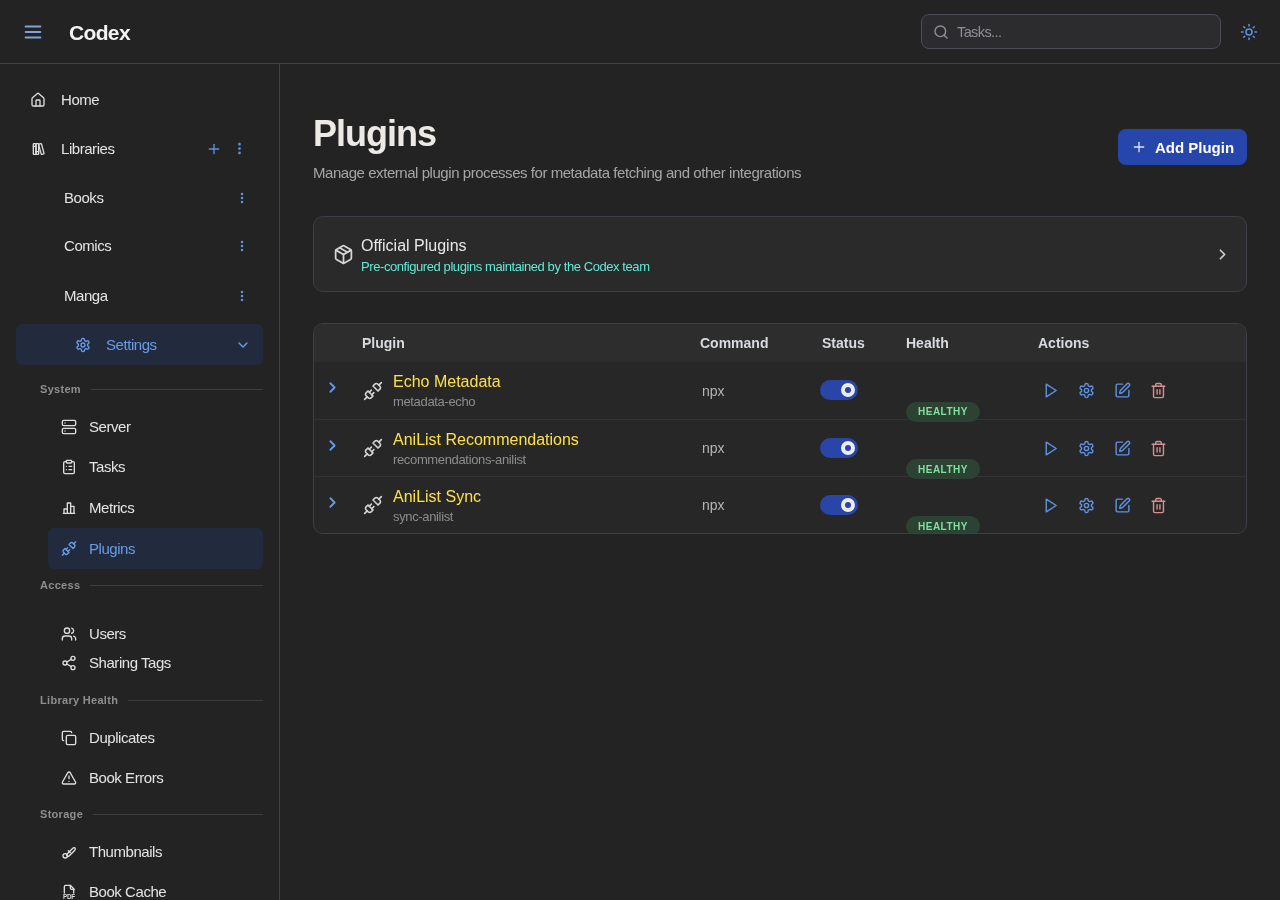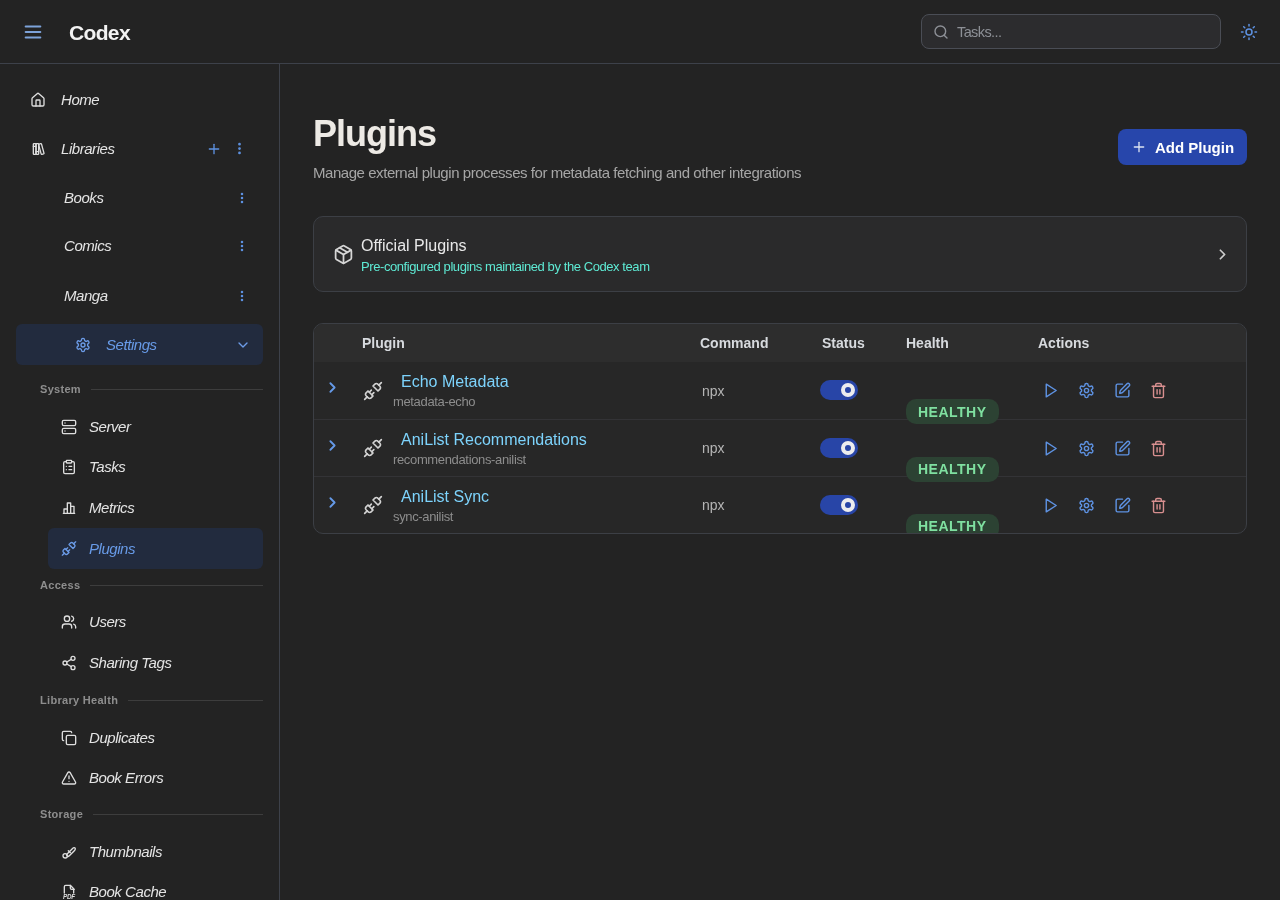--- a/index.html
+++ b/index.html
@@ -29,21 +29,21 @@
 .sun { position:absolute; left:1240px; top:23px; color:#5e92e2; }
 
 
 .sidebar {
   position:absolute; left:0; top:64px; width:280px; height:836px;
   background:#232323; border-right:1px solid #3d414a;
 }
 .nav-item {
   position:absolute; left:16px; width:247px; height:41px;
   display:flex; align-items:center; border-radius:6px;
-  font-size:15px; letter-spacing:-0.45px; color:#e4e4e4;font-style:italic;
+  font-size:15px; letter-spacing:-0.45px; color:#e4e4e4;
 }
 .nav-item .ic { width:16px; margin-left:14px; color:#dedede; flex:none; }
 .nav-item .lbl { margin-left:15px; }
 .nav-item.sel { background:#222b3e; color:#689be8; }
 .nav-item.sel .ic { color:#6c9ce8; }
 .nav-sub .ic { margin-left:45px; }
 .nav-sub .lbl { margin-left:12px; }
 .nav-lib .lbl { margin-left:48px; }
 .spacer { flex:1; }
 .mini { color:#5e92e2; margin-right:16px; }
@@ -86,33 +86,33 @@
   height:57px; display:flex; align-items:center; border-top:1px solid #333336;
 }
 .c1 { width:386px; flex:none; display:flex; align-items:center; }
 .c2 { width:122px; flex:none; }
 .c3 { width:84px; flex:none; }
 .c4 { width:132px; flex:none; }
 .c5 { flex:1; display:flex; align-items:center; }
 .thead .c1 { padding-left:48px; }
 .rchev { color:#659ae8; margin-left:10px; flex:none; position:relative; top:-3px; }
 .rplug { color:#d2d2d2; margin-left:22px; flex:none; }
-.rname .t1 { font-size:16px; color:#7dd3fc;margin-left:8px; }
+.rname .t1 { font-size:16px; color:#fde047; }
 .rname .t2 { font-size:13px; letter-spacing:-0.35px; color:#8d8d8d; margin-top:3px; }
 .rname { margin-left:10px; position:relative; top:0.5px; }
 .npx { font-size:14px; color:#b5b5b5; padding-left:2px; }
 .toggle { width:38px; height:20px; background:#2845a7; border-radius:10px; position:relative; margin-left:-2px; margin-top:-1px; }
 .toggle::after {
   content:""; position:absolute; right:3px; top:3px; width:14px; height:14px;
   border-radius:50%; border:4.5px solid #ececee; background:transparent;
   box-sizing:border-box;
 }
 .badge {
   display:inline-block; position:relative; top:-0.5px; padding:4.5px 12px; background:#2c4233; border-radius:10px;
-  font-size:14px; font-weight:bold; color:#7fe0a0; letter-spacing:0.5px;margin-top:43px;
+  font-size:10px; font-weight:bold; color:#7fe0a0; letter-spacing:0.5px;margin-top:43px;
 }
 .abtn { width:36px; height:36px; display:flex; align-items:center; justify-content:center; color:#5e92e2; }
 .trow .abtn:first-child { margin-left:-6px; }
 .abtn.red { color:#d88f8f; }
 </style>
 </head>
 <body>
 
 <div class="sidebar">
   <div class="nav-item" style="top:15px;">
@@ -216,21 +216,21 @@
         <path d="m19 5 3-3"></path>
         <path d="m2 22 3-3"></path>
         <path d="M6.3 20.3a2.4 2.4 0 0 0 3.4 0L12 18l-6-6-2.3 2.3a2.4 2.4 0 0 0 0 3.4Z"></path>
         <path d="M7.5 13.5 10 11"></path>
         <path d="M10.5 16.5 13 14"></path>
         <path d="m12 6 6 6 2.3-2.3a2.4 2.4 0 0 0 0-3.4l-2.6-2.6a2.4 2.4 0 0 0-3.4 0Z"></path>
       </svg>
     <span class="lbl" style="margin-left:12px;">Plugins</span>
   </div>
   <div class="sect" style="top:513px;">Access</div>
-  <div class="nav-item nav-sub" style="top:537px;">
+  <div class="nav-item nav-sub" style="top:537px;align-items:flex-end;">
     <svg class="ic icon" width="16" height="16" viewBox="0 0 24 24" fill="none" stroke="currentColor" stroke-width="2" stroke-linecap="round" stroke-linejoin="round">
         <path d="M16 21v-2a4 4 0 0 0-4-4H6a4 4 0 0 0-4 4v2"></path>
         <circle cx="9" cy="7" r="4"></circle>
         <path d="M22 21v-2a4 4 0 0 0-3-3.87"></path>
         <path d="M16 3.13a4 4 0 0 1 0 7.75"></path>
       </svg>
     <span class="lbl">Users</span>
   </div>
   <div class="nav-item nav-sub" style="top:578px;">
     <svg class="ic icon" width="16" height="16" viewBox="0 0 24 24" fill="none" stroke="currentColor" stroke-width="2" stroke-linecap="round" stroke-linejoin="round">

